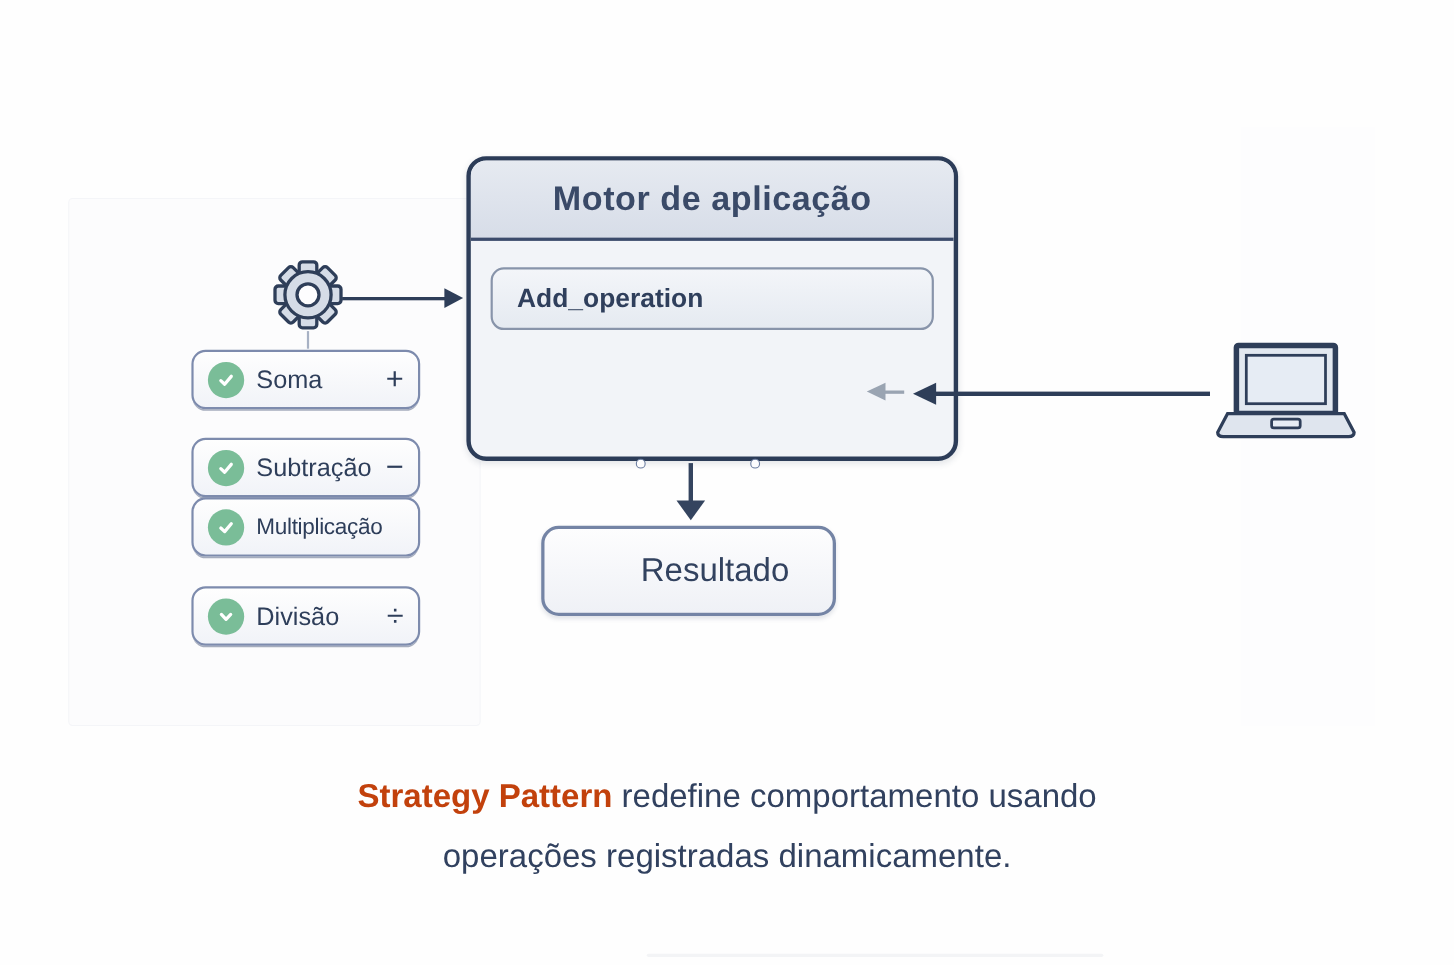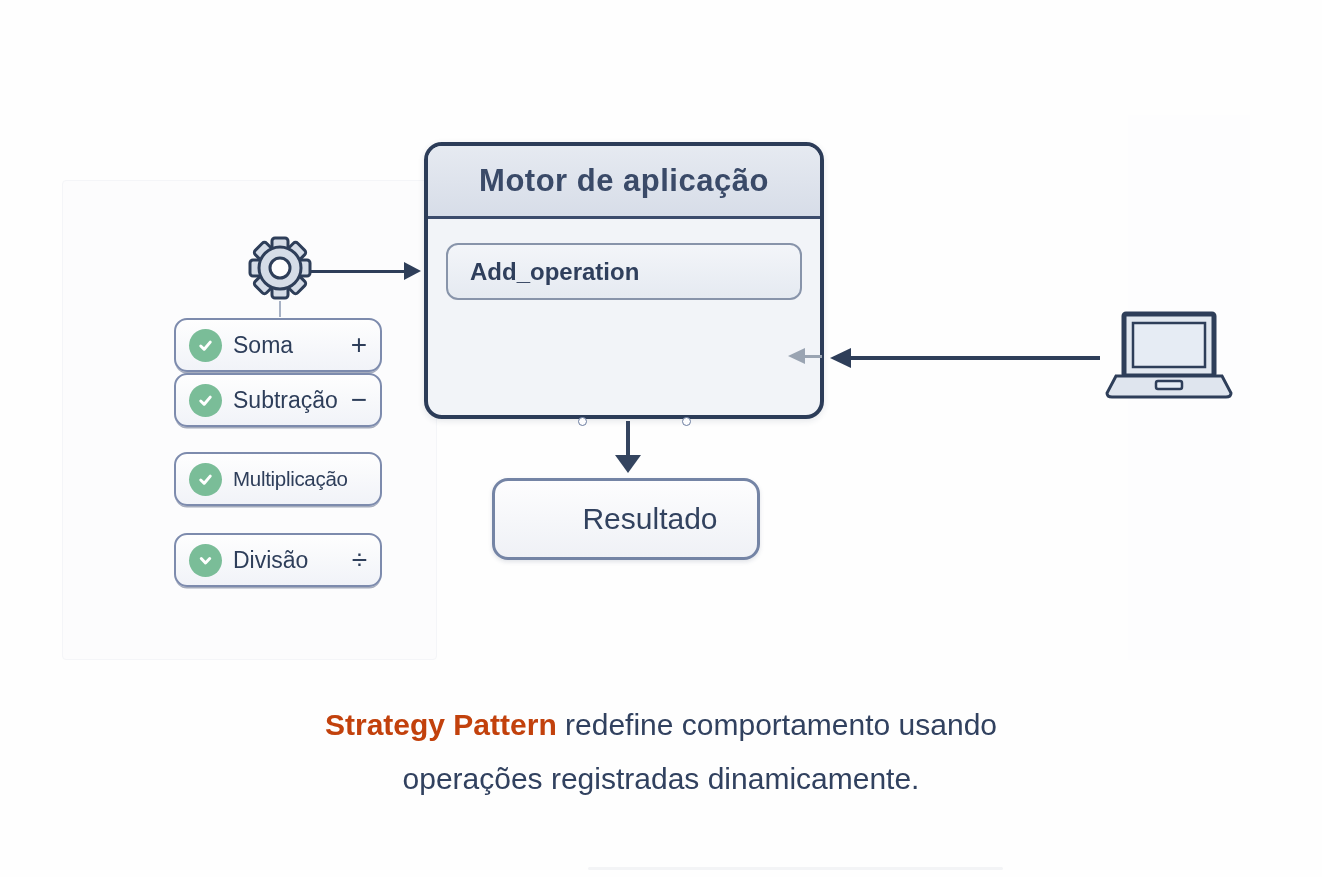--- a/index.html
+++ b/index.html
@@ -11,21 +11,21 @@
   }
   .abs{position:absolute;}
 
   
   .bg-panel{background:#fcfcfd;border:1px solid #f4f5f8;border-radius:4px;}
   .bg-panel-right{background:#fdfdfe;border:none;}
   .bg-strip{background:#f3f4f6;border-radius:2px;}
 
   
   .engine{
-    left:424px;top:142px;width:400px;height:277px;box-sizing:border-box;
+    left:424px;top:142px;width:447px;height:277px;box-sizing:border-box;
     border:4px solid #2c3c58;border-radius:18px;background:#f2f4f8;
     overflow:hidden;box-shadow:0 2px 6px rgba(40,55,85,.12);
   }
   .engine-header{
     height:70px;line-height:70px;text-align:center;
     background:linear-gradient(#e6eaf1,#d7ddе8);
     background:linear-gradient(#e6eaf1,#d7dde8);
     border-bottom:3px solid #3c4c6c;
     font-size:31px;font-weight:700;color:#3a4a68;letter-spacing:.5px;
   }
@@ -120,21 +120,21 @@
 <div class="abs row" style="top:318px;">
   <span class="row-icon">
     <svg width="19" height="19" viewBox="0 0 18 18">
         <polyline points="4.5,9.5 7.8,12.6 13.5,5.8" fill="none" stroke="#ffffff" stroke-width="2.8" stroke-linecap="round" stroke-linejoin="round"></polyline>
       </svg>
   </span>
   <span class="row-label">Soma</span>
   <span class="row-symbol">+</span>
 </div>
 
-<div class="abs row" style="top:373px;">
+<div class="abs row" style="top:398px;">
   <span class="row-icon">
     <svg width="19" height="19" viewBox="0 0 18 18">
         <polyline points="4.5,9.5 7.8,12.6 13.5,5.8" fill="none" stroke="#ffffff" stroke-width="2.8" stroke-linecap="round" stroke-linejoin="round"></polyline>
       </svg>
   </span>
   <span class="row-label">Subtração</span>
   <span class="row-symbol">−</span>
 </div>
 
 <div class="abs row" style="top:452px;">

